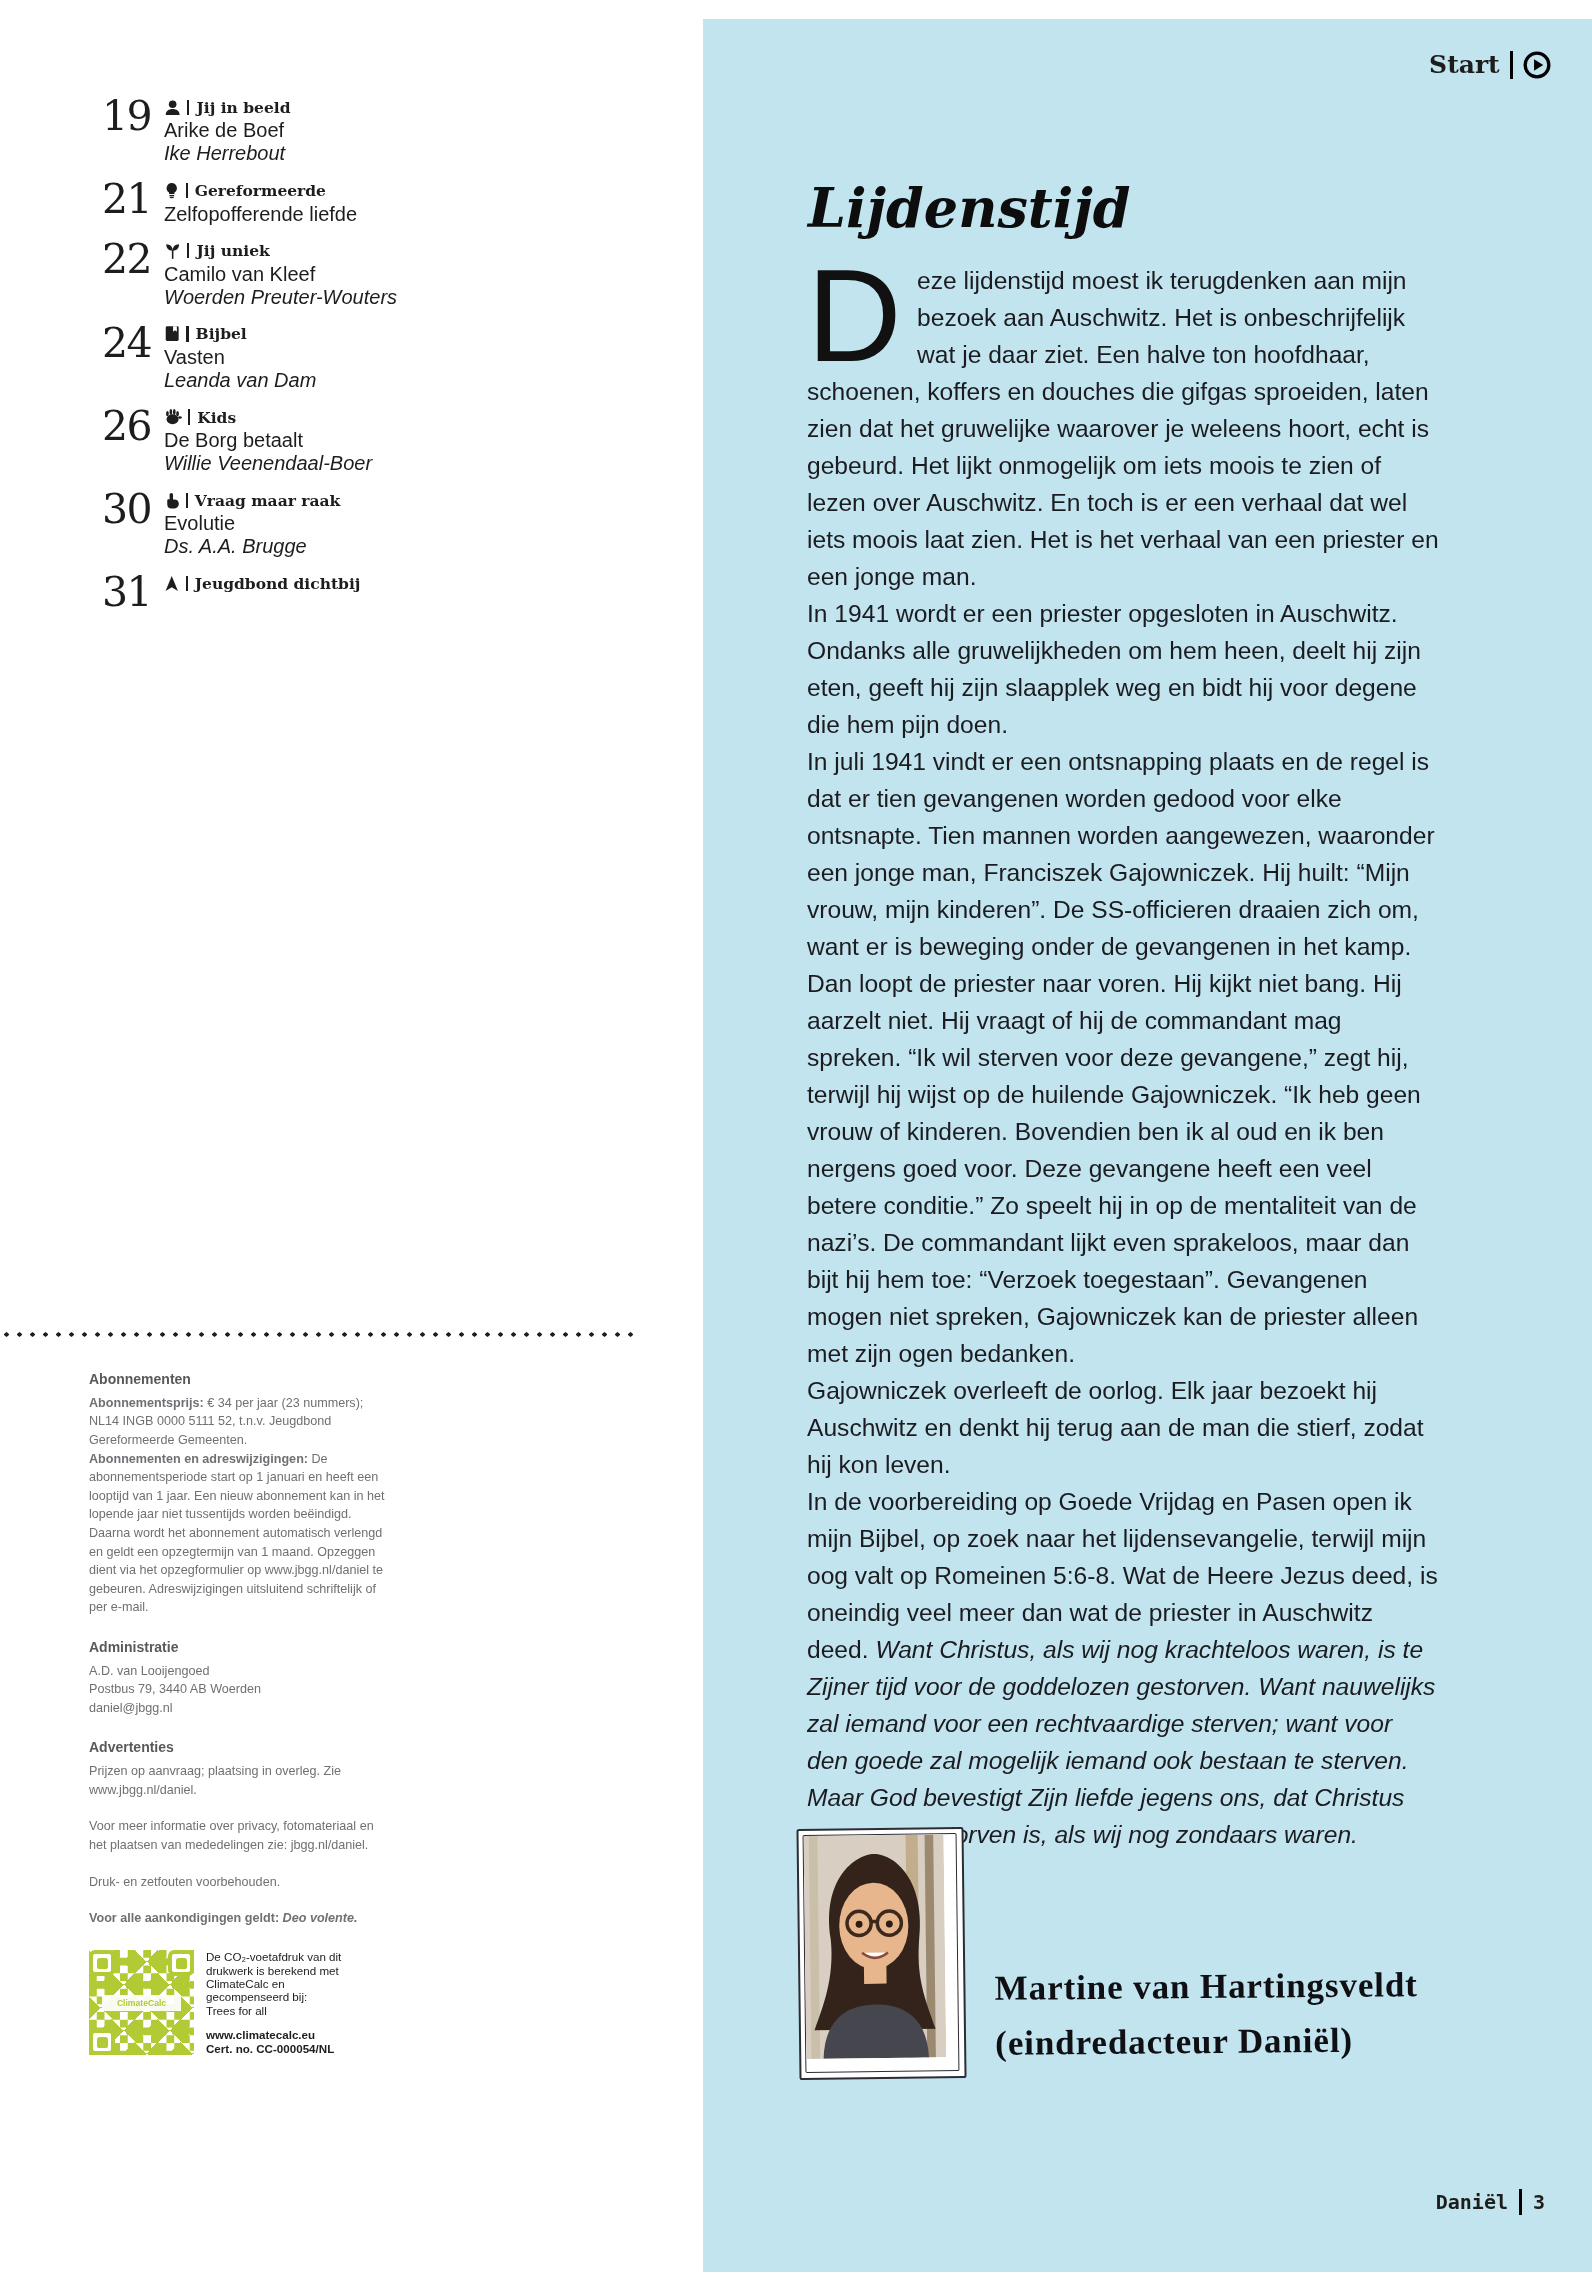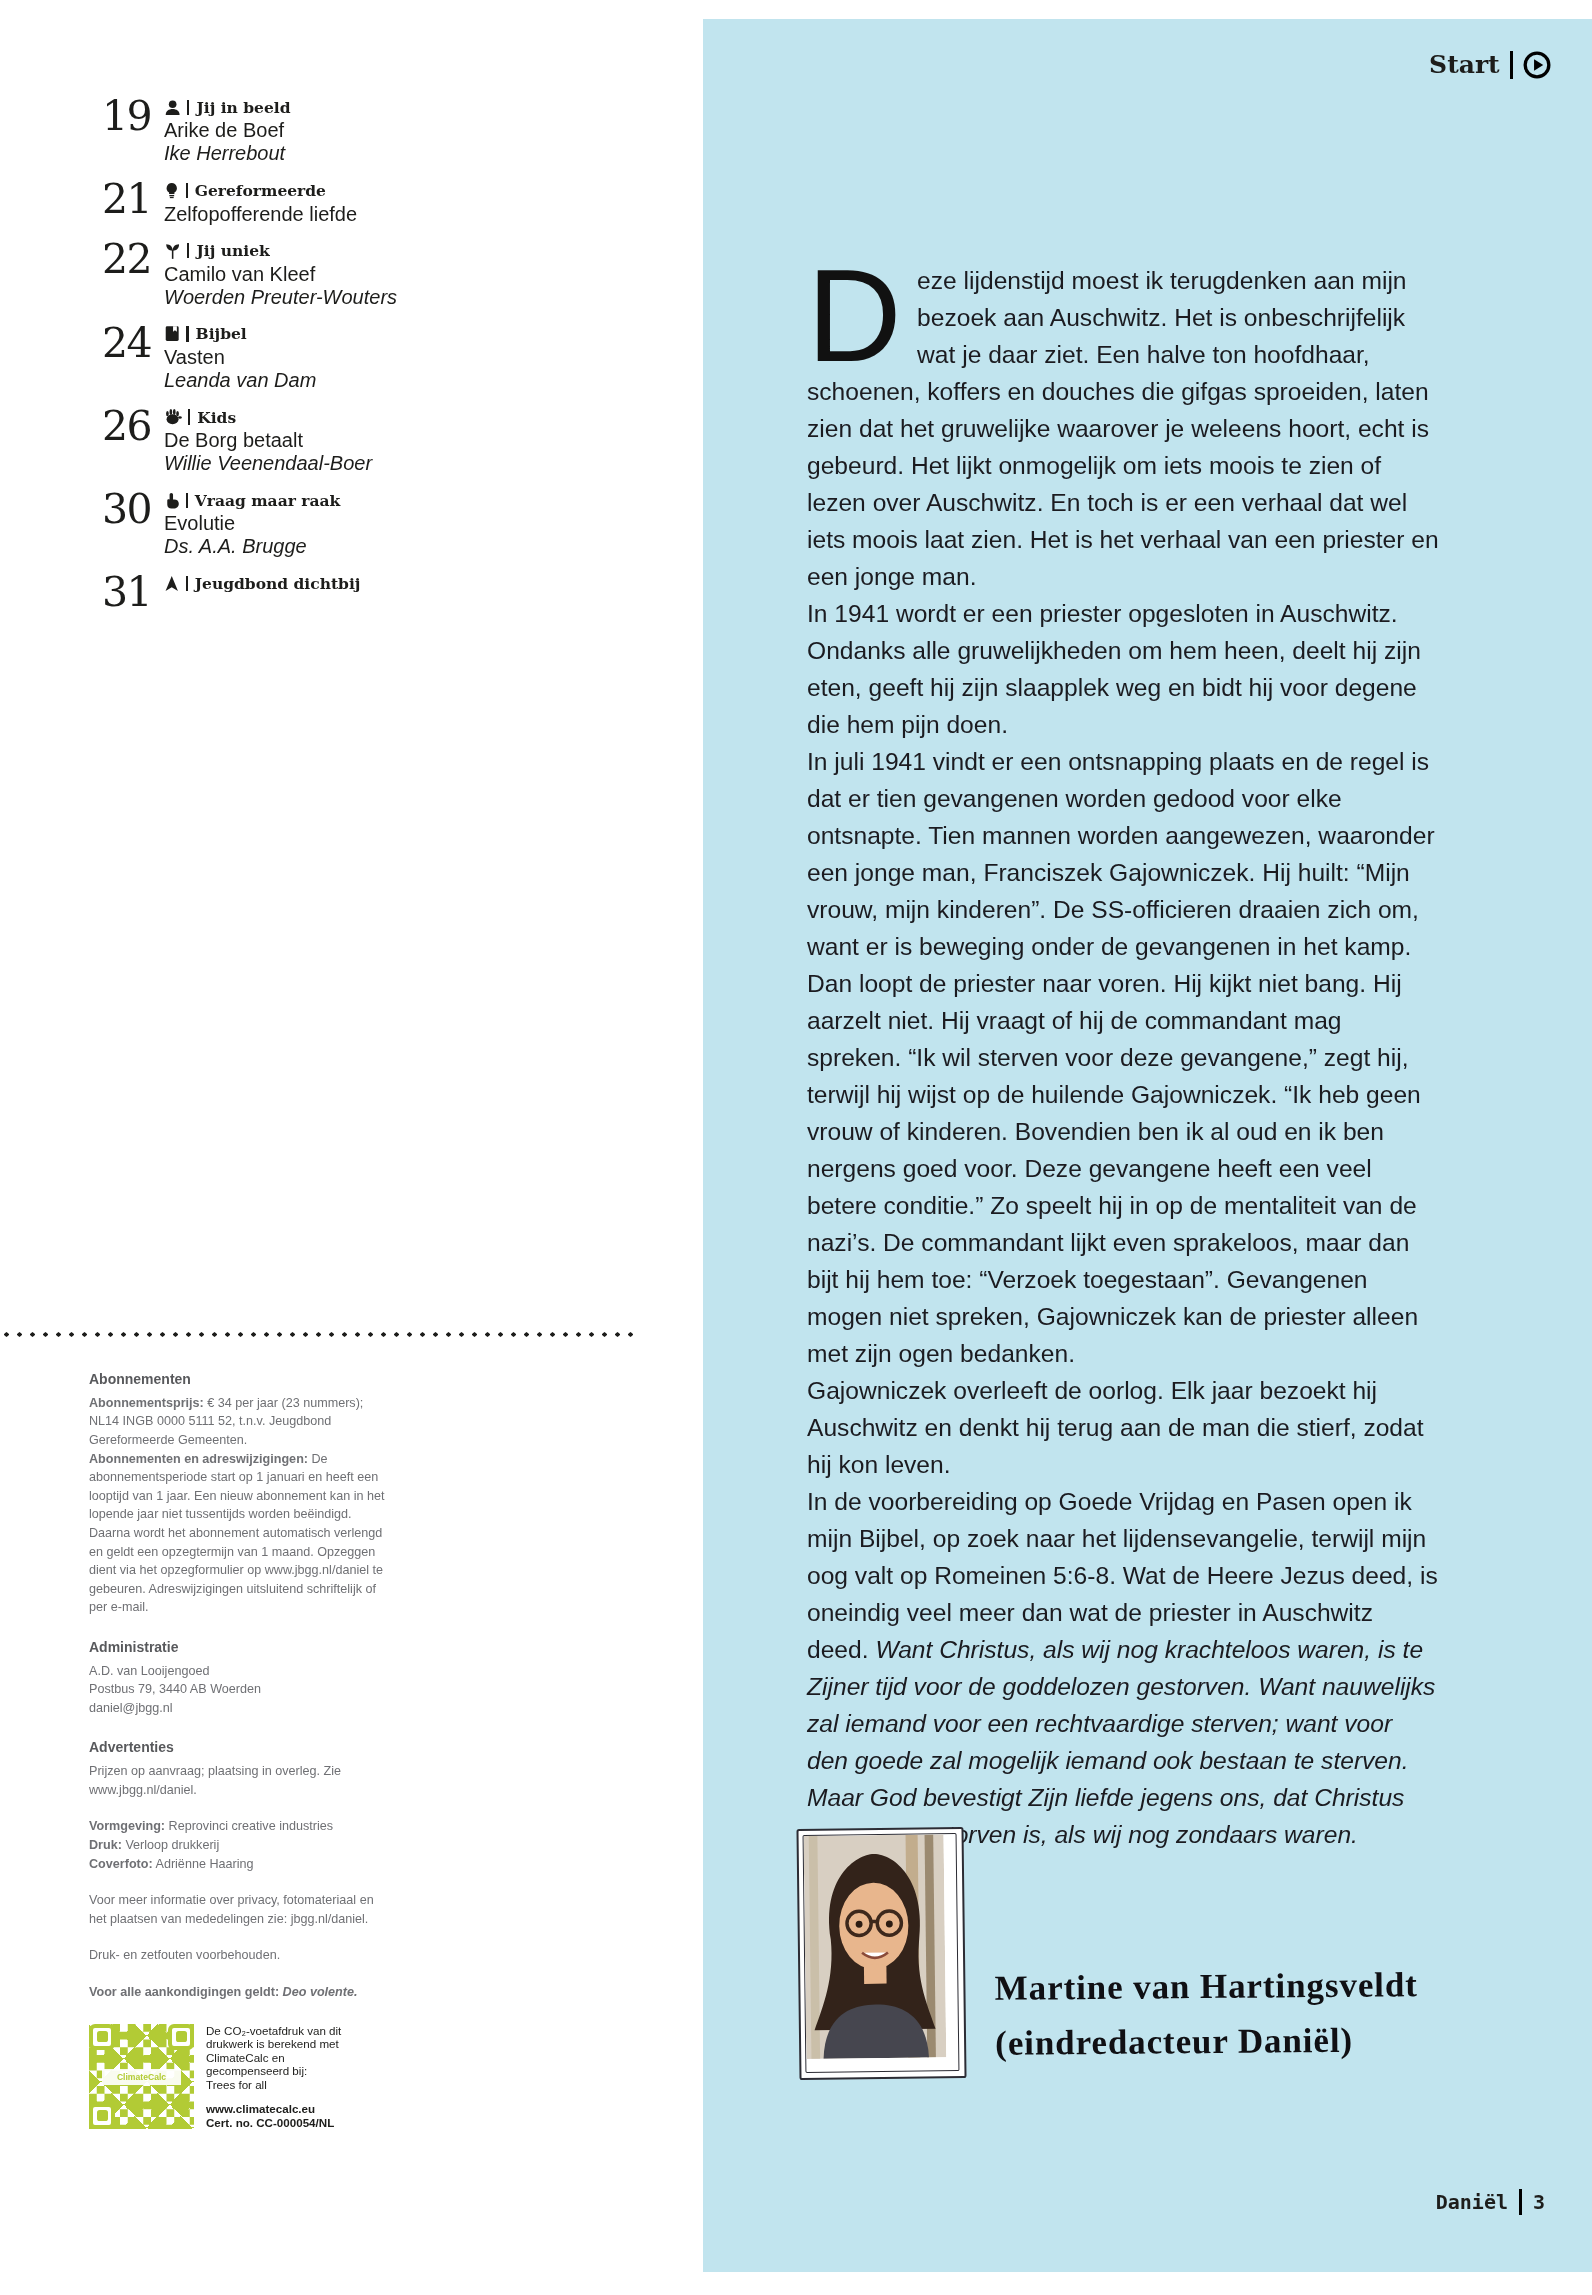--- a/index.html
+++ b/index.html
@@ -235,25 +235,20 @@
   <p class="col-block"><span class="col-bold">Abonnementsprijs:</span><span> € 34 per jaar (23 nummers); NL14 INGB 0000 5111 52, t.n.v. Jeugdbond Gereformeerde Gemeenten.</span><br><span class="col-bold">Abonnementen en adreswijzigingen:</span><span> De abonnementsperiode start op 1 januari en heeft een looptijd van 1 jaar. Een nieuw abonnement kan in het lopende jaar niet tussentijds worden beëindigd. Daarna wordt het abonnement automatisch verlengd en geldt een opzegtermijn van 1 maand. Opzeggen dient via het opzegformulier op www.jbgg.nl/daniel te gebeuren. Adreswijzigingen uitsluitend schriftelijk of per e-mail.</span></p>
 
   <div class="col-heading">Administratie</div>
   <div>A.D. van Looijengoed</div>
   <div>Postbus 79, 3440 AB Woerden</div>
   <div>daniel@jbgg.nl</div>
 
   <div class="col-heading">Advertenties</div>
   <div>Prijzen op aanvraag; plaatsing in overleg. Zie www.jbgg.nl/daniel.</div>
 
-  <div class="col-gap">
-    <div><span class="col-bold">Vormgeving:</span><span> Reprovinci creative industries</span></div>
-    <div><span class="col-bold">Druk:</span><span> Verloop drukkerij</span></div>
-    <div><span class="col-bold">Coverfoto:</span><span> Adriënne Haaring</span></div>
-  </div>
 
   <div class="col-gap">Voor meer informatie over privacy, fotomateriaal en het plaatsen van mededelingen zie: jbgg.nl/daniel.</div>
   <div class="col-gap">Druk- en zetfouten voorbehouden.</div>
   <div class="col-gap"><span class="col-bold">Voor alle aankondigingen geldt: </span><span class="col-italic">Deo volente.</span></div>
 
   <div class="climate">
     <div class="qr">
       <div class="qr-finder qr-f-tl"></div>
       <div class="qr-finder qr-f-tr"></div>
       <div class="qr-finder qr-f-bl"></div>
@@ -277,20 +272,21 @@
 
   <div class="start">
     <span class="start-label">Start</span>
     <span class="vbar2"></span>
     <svg width="28" height="28" viewBox="0 0 22 22">
         <circle cx="11" cy="11" r="9.3" fill="none" stroke="#000" stroke-width="2.6"></circle>
         <path d="M8.7 6.4l7.2 4.6-7.2 4.6z" fill="#000"></path>
       </svg>
   </div>
 
+  <h1 class="article-title">Lijdenstijd</h1>
 
   <div class="article">
     <p><span class="dropcap">D</span><span>eze lijdenstijd moest ik terugdenken aan mijn bezoek aan Auschwitz. Het is onbeschrijfelijk wat je daar ziet. Een halve ton hoofdhaar, schoenen, koffers en douches die gifgas sproeiden, laten zien dat het gruwelijke waarover je weleens hoort, echt is gebeurd. Het lijkt onmogelijk om iets moois te zien of lezen over Auschwitz. En toch is er een verhaal dat wel iets moois laat zien. Het is het verhaal van een priester en een jonge man.</span></p>
     <p>In 1941 wordt er een priester opgesloten in Auschwitz. Ondanks alle gruwelijkheden om hem heen, deelt hij zijn eten, geeft hij zijn slaapplek weg en bidt hij voor degene die hem pijn doen.</p>
     <p>In juli 1941 vindt er een ontsnapping plaats en de regel is dat er tien gevangenen worden gedood voor elke ontsnapte. Tien mannen worden aangewezen, waaronder een jonge man, Franciszek Gajowniczek. Hij huilt: “Mijn vrouw, mijn kinderen”. De SS-officieren draaien zich om, want er is beweging onder de gevangenen in het kamp. Dan loopt de priester naar voren. Hij kijkt niet bang. Hij aarzelt niet. Hij vraagt of hij de commandant mag spreken. “Ik wil sterven voor deze gevangene,” zegt hij, terwijl hij wijst op de huilende Gajowniczek. “Ik heb geen vrouw of kinderen. Bovendien ben ik al oud en ik ben nergens goed voor. Deze gevangene heeft een veel betere conditie.” Zo speelt hij in op de mentaliteit van de nazi’s. De commandant lijkt even sprakeloos, maar dan bijt hij hem toe: “Verzoek toegestaan”. Gevangenen mogen niet spreken, Gajowniczek kan de priester alleen met zijn ogen bedanken.</p>
     <p>Gajowniczek overleeft de oorlog. Elk jaar bezoekt hij Auschwitz en denkt hij terug aan de man die stierf, zodat hij kon leven.</p>
     <p><span>In de voorbereiding op Goede Vrijdag en Pasen open ik mijn Bijbel, op zoek naar het lijdensevangelie, terwijl mijn oog valt op Romeinen 5:6-8. Wat de Heere Jezus deed, is oneindig veel meer dan wat de priester in Auschwitz deed. </span><span class="quote-italic">Want Christus, als wij nog krachteloos waren, is te Zijner tijd voor de goddelozen gestorven. Want nauwelijks zal iemand voor een rechtvaardige sterven; want voor den goede zal mogelijk iemand ook bestaan te sterven. Maar God bevestigt Zijn liefde jegens ons, dat Christus voor ons gestorven is, als wij nog zondaars waren.</span></p>
   </div>
 
   <div class="photo-frame">

